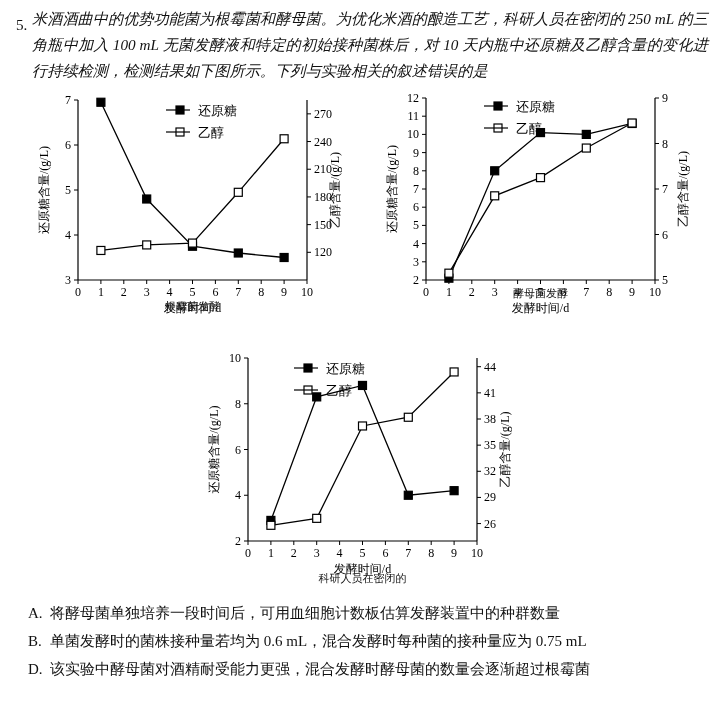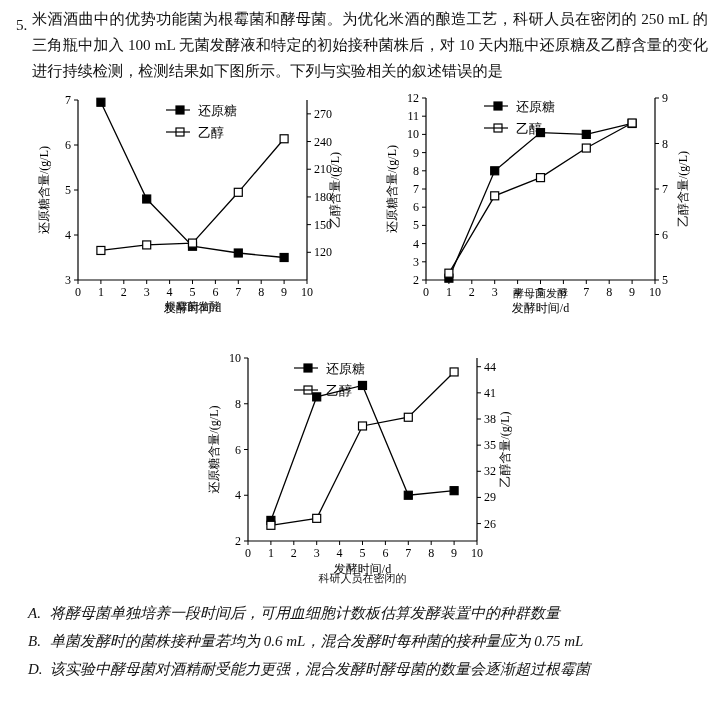--- a/index.html
+++ b/index.html
@@ -17,20 +17,21 @@
     font-size:15.2px;
     line-height:1.72;
   }
   .q-num{
     position:absolute; left:8px; top:6px;
     font-size:15.2px;
   }
   .q-body{
     margin-left:24px;
     text-align:justify;
+    font-style:italic;
   }
   .charts{
     position:absolute;
     left:0; top:78px; width:714px; height:510px;
   }
   .chart-box{ position:absolute; }
   .chart-title{
     position:absolute;
     width:100%;
     text-align:center;
@@ -40,21 +41,21 @@
   svg{ display:block; }
   .axis-label{ font-size:12px; font-family:"Liberation Serif", serif; }
   .tick-text{ font-size:12px; font-family:"Liberation Serif", serif; }
   .legend-text{ font-size:13px; font-family:"Liberation Serif", serif; }
   .options{
     position:absolute;
     left:28px; top:600px; width:680px;
     font-size:15px;
     line-height:1.85;
   }
-  .opt{ white-space:nowrap;font-style:italic; }
+  .opt{ white-space:nowrap; }
   .opt .lab{ display:inline-block; width:22px; }
 </style>
 </head>
 <body>
 
 <div class="question">
   <span class="q-num">5.</span>
   <div class="q-body">米酒酒曲中的优势功能菌为根霉菌和酵母菌。为优化米酒的酿造工艺，科研人员在密闭的 250 mL 的三角瓶中加入 100 mL 无菌发酵液和特定的初始接种菌株后，对 10 天内瓶中还原糖及乙醇含量的变化进行持续检测，检测结果如下图所示。下列与实验相关的叙述错误的是</div>
 </div>
 

